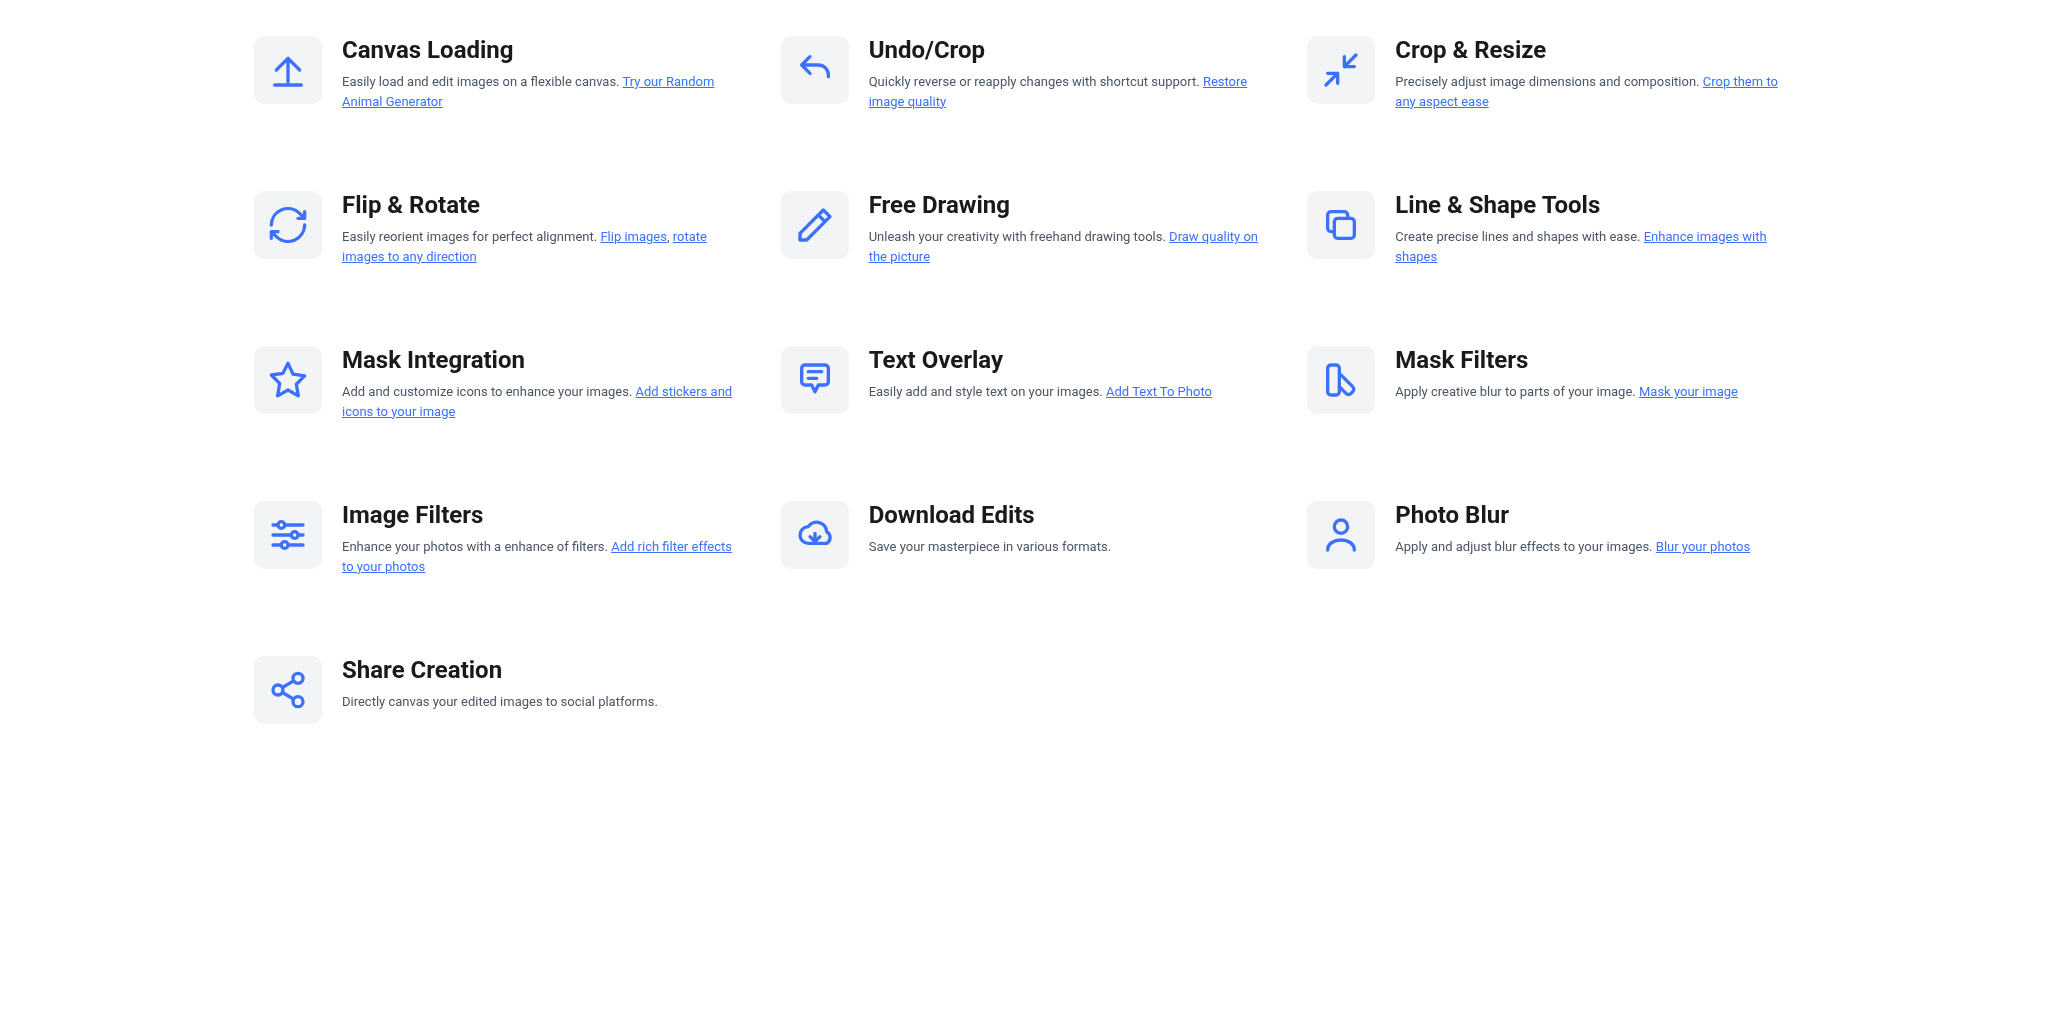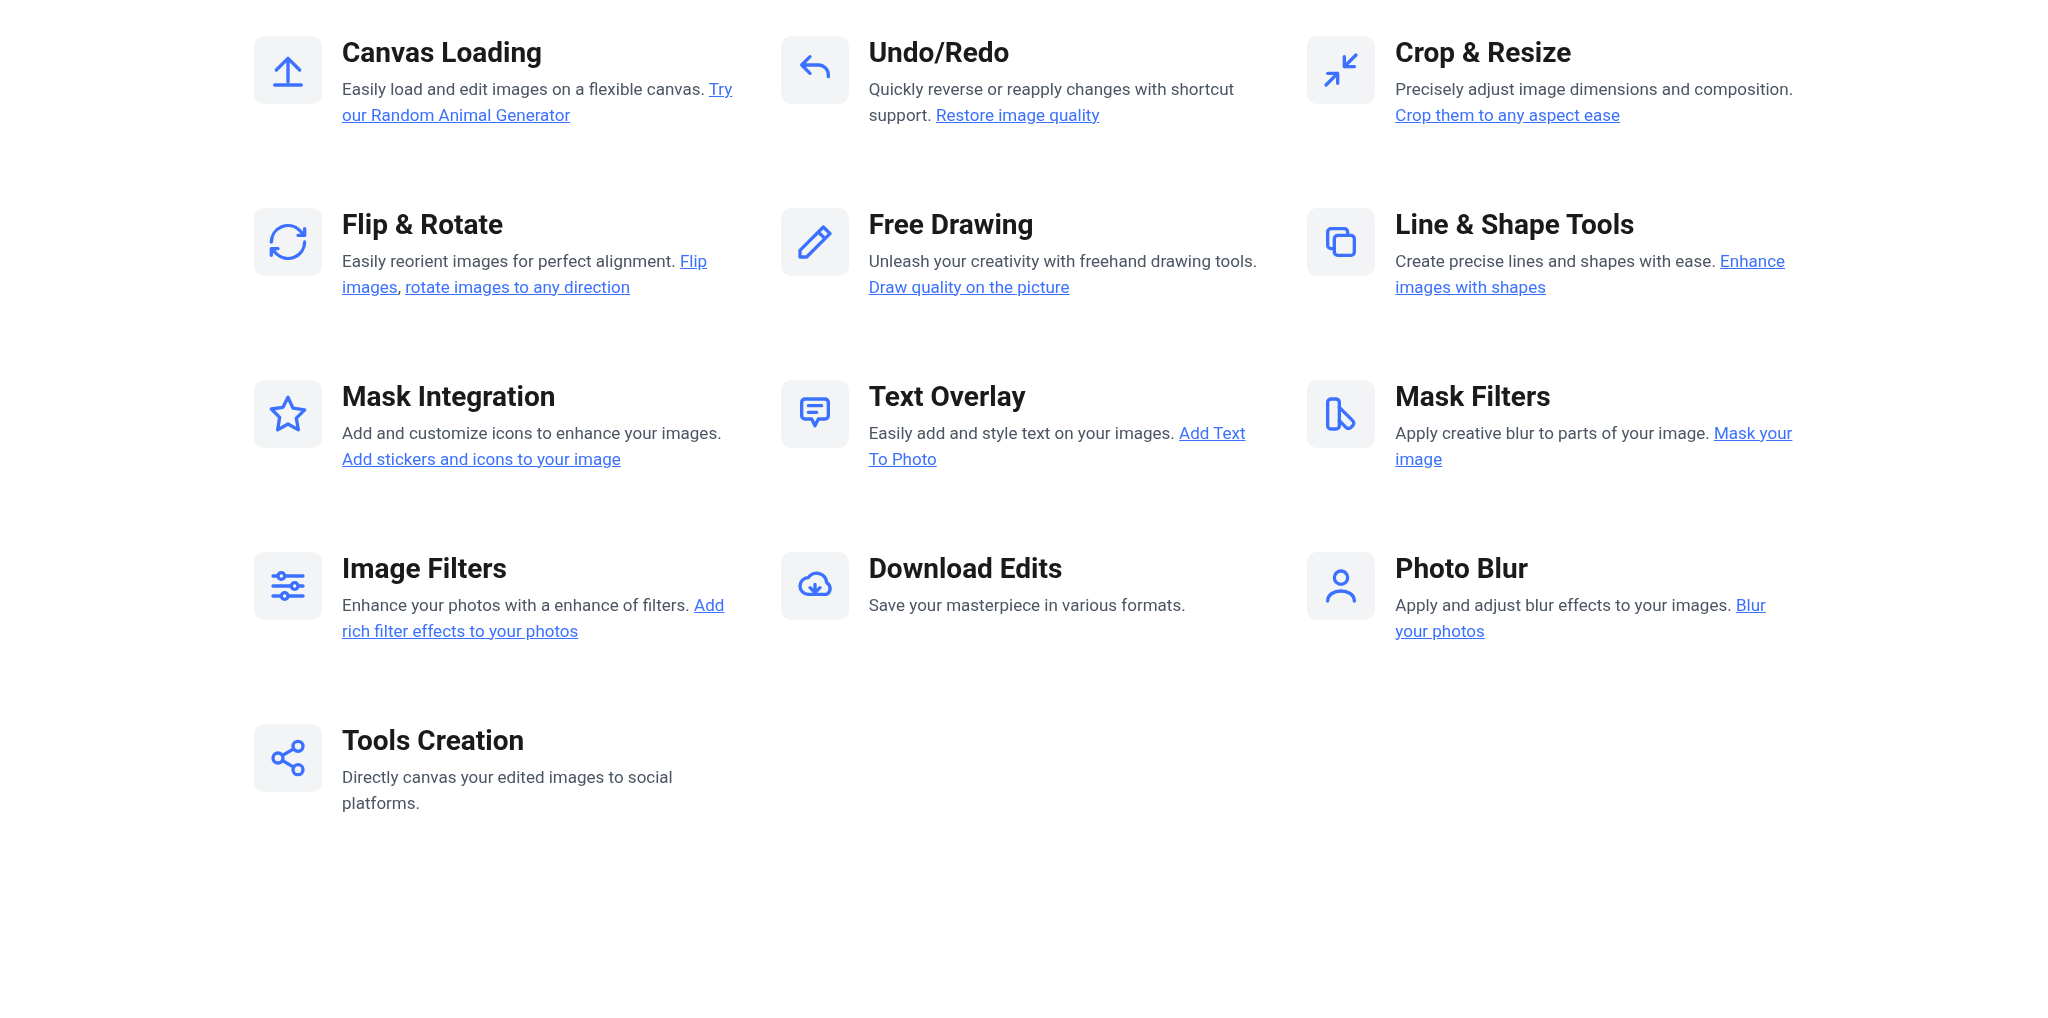--- a/index.html
+++ b/index.html
@@ -40,27 +40,27 @@
       stroke: #3b71fe;
       stroke-width: 2;
       fill: none;
       stroke-linecap: round;
       stroke-linejoin: round;
     }
     .feature-content {
       flex: 1;
     }
     .feature-title {
-      font-size: 28px;
+      font-size: 24px;
       font-weight: 700;
       color: #1a1a1a;
       margin-bottom: 8px;
     }
     .feature-desc {
-      font-size: 17px;
+      font-size: 13px;
       line-height: 1.5;
       color: #4b5563;
     }
     .feature-desc a {
       color: #3b71fe;
       text-decoration: underline;
     }
     .feature-desc .sep {
       color: #4b5563;
     }
@@ -82,21 +82,21 @@
     </div>
   </div>
 
   <div class="feature-item">
     <div class="icon-box">
       <svg viewBox="0 0 24 24">
           <path d="M9 14L4 9l5-5M4 9h10a6 6 0 0 1 6 6v1"></path>
         </svg>
     </div>
     <div class="feature-content">
-      <h3 class="feature-title">Undo/Redo</h3>
+      <h3 class="feature-title">Undo/Crop</h3>
       <p class="feature-desc"><span>Quickly reverse or reapply changes with shortcut support.</span> <a href="#">Restore image quality</a></p>
     </div>
   </div>
 
   <div class="feature-item">
     <div class="icon-box">
       <svg viewBox="0 0 24 24">
           <path d="M4 14h6v6M20 10h-6V4M14 10l7-7M10 14l-7 7"></path>
         </svg>
     </div>
@@ -223,18 +223,18 @@
   <div class="feature-item">
     <div class="icon-box">
       <svg viewBox="0 0 24 24">
           <circle cx="18" cy="5" r="3"></circle>
           <circle cx="6" cy="12" r="3"></circle>
           <circle cx="18" cy="19" r="3"></circle>
           <path d="M8.6 10.5l6.8-4M8.6 13.5l6.8 4"></path>
         </svg>
     </div>
     <div class="feature-content">
-      <h3 class="feature-title">Tools Creation</h3>
+      <h3 class="feature-title">Share Creation</h3>
       <p class="feature-desc"><span>Directly canvas your edited images to social platforms.</span></p>
     </div>
   </div>
 
 </div>
 
 </body></html>

